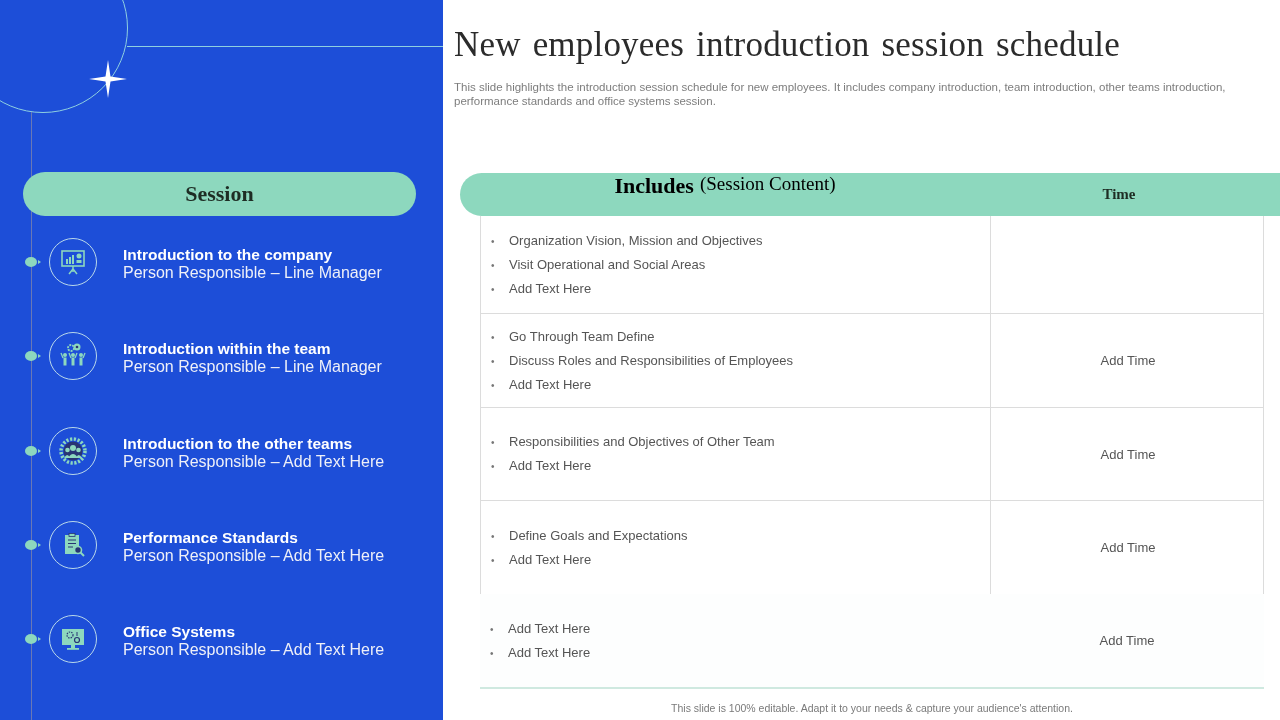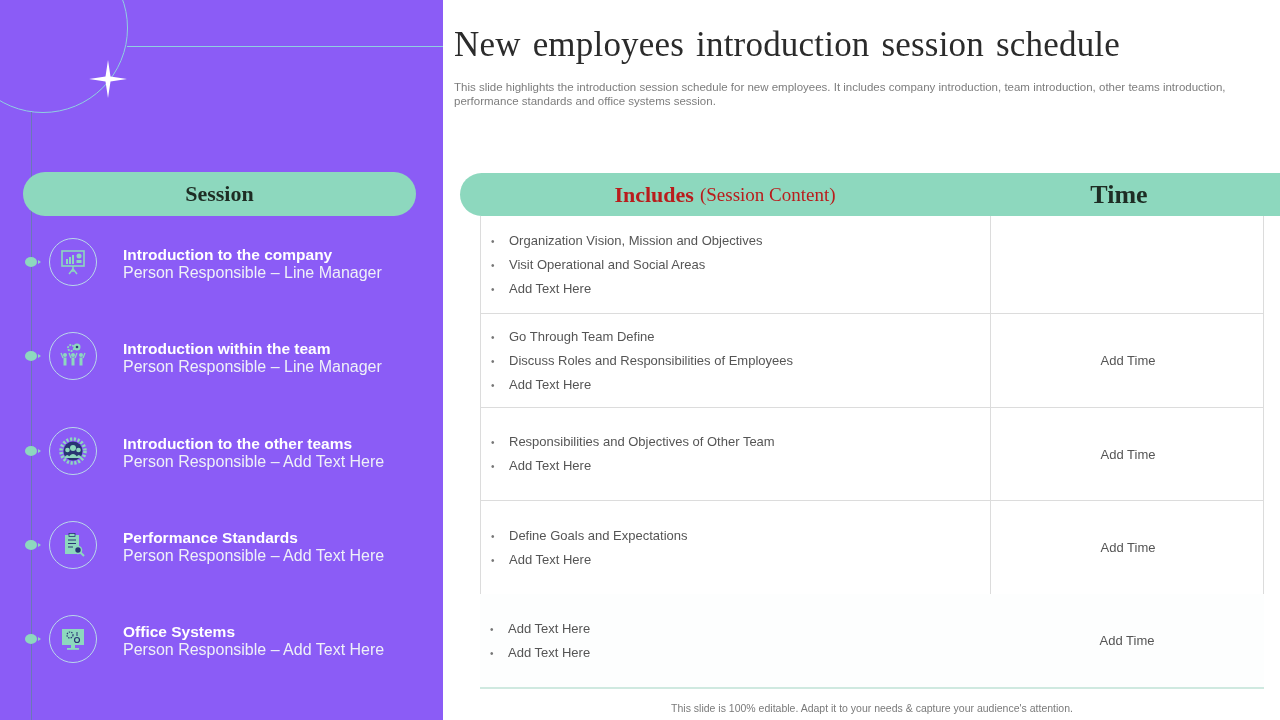--- a/index.html
+++ b/index.html
@@ -1,20 +1,20 @@
 <!DOCTYPE html>
 <html><head>
 <meta charset="utf-8">
 <style>
   * { box-sizing: border-box; margin: 0; padding: 0; }
   html, body { width: 1280px; height: 720px; overflow: hidden; background: #ffffff; }
   body { position: relative; font-family: "Liberation Sans", sans-serif; }
 
   
-  .left-panel { position: absolute; left: 0; top: 0; width: 443px; height: 720px; background: #8b5cf6; overflow: hidden; }
+  .left-panel { position: absolute; left: 0; top: 0; width: 443px; height: 720px; background: #1d4ed8; overflow: hidden; }
   .deco-circle { position: absolute; left: -42px; top: -57px; width: 170px; height: 170px; border: 1px solid #8fd0e0; border-radius: 50%; }
   .deco-hline { position: absolute; left: 127px; top: 46px; width: 316px; height: 1px; background: #8fd0e0; }
   .deco-vline { position: absolute; left: 31px; top: 112px; width: 1px; height: 608px; background: #6a78b5; }
   .deco-star { position: absolute; left: 89px; top: 60px; width: 38px; height: 38px; }
 
   .session-header { position: absolute; left: 23px; top: 172px; width: 393px; height: 44px; background: #8dd8be; border-radius: 22px; display: flex; align-items: center; justify-content: center; }
   .session-header span { font-family: "Liberation Serif", serif; font-weight: bold; font-size: 22px; color: #1e2d24; }
 
   .session-item { position: absolute; left: 0; width: 443px; height: 50px; }
   .session-dot { position: absolute; left: 25px; top: 20px; width: 12px; height: 10px; background: #8dd8be; border-radius: 50%; }
@@ -22,24 +22,24 @@
   .session-icon { position: absolute; left: 49px; top: 1px; width: 48px; height: 48px; border: 1.2px solid #b9d8ea; border-radius: 50%; display: flex; align-items: center; justify-content: center; }
   .session-icon svg { width: 30px; height: 30px; }
   .session-title { position: absolute; left: 123px; top: 9px; font-size: 15.5px; font-weight: bold; color: #ffffff; white-space: nowrap; }
   .session-person { position: absolute; left: 123px; top: 27px; font-size: 16px; color: #eef0f8; white-space: nowrap; }
 
   
   .page-title { position: absolute; left: 454px; top: 25px; font-family: "Liberation Serif", serif; font-size: 35px; color: #2b2b2b; white-space: nowrap; letter-spacing: 0.2px; word-spacing: 3px; }
   .page-subtitle { position: absolute; left: 454px; top: 80px; width: 780px; font-size: 11.5px; line-height: 14px; color: #7d7d7d; }
 
   .table-header { position: absolute; left: 460px; top: 173px; width: 820px; height: 43px; background: #8dd8be; border-radius: 22px 0 0 22px; }
-  .th-includes { position: absolute; left: 0; top: 0; width: 530px; height: 43px; display: flex; align-items: center; justify-content: center; font-family: "Liberation Serif", serif; color: #b91c1c; }
+  .th-includes { position: absolute; left: 0; top: 0; width: 530px; height: 43px; display: flex; align-items: flex-start; justify-content: center; font-family: "Liberation Serif", serif; color: #000000; }
   .th-includes .bold { font-weight: bold; font-size: 22px; }
   .th-includes .normal { font-size: 19px; margin-left: 6px; }
-  .th-time { position: absolute; left: 530px; top: 0; width: 258px; height: 43px; display: flex; align-items: center; justify-content: center; font-family: "Liberation Serif", serif; font-weight: bold; font-size: 26px; color: #1e2d24; }
+  .th-time { position: absolute; left: 530px; top: 0; width: 258px; height: 43px; display: flex; align-items: center; justify-content: center; font-family: "Liberation Serif", serif; font-weight: bold; font-size: 15px; color: #1e2d24; }
 
   .table-body { position: absolute; left: 480px; top: 216px; width: 784px; }
   .row { position: absolute; left: 0; width: 784px; border-left: 1px solid #dcdcdc; border-right: 1px solid #dcdcdc; border-bottom: 1px solid #dcdcdc; }
   .row.last { border: none; background: #fdfefe; }
   .cell-includes { position: absolute; left: 0; top: 0; width: 510px; height: 100%; border-right: 1px solid #dcdcdc; display: flex; flex-direction: column; justify-content: center; padding-left: 10px; }
   .row.last .cell-includes { border-right: none; }
   .cell-time { position: absolute; left: 510px; top: 0; width: 274px; height: 100%; display: flex; align-items: center; justify-content: center; font-size: 13px; color: #555555; }
   .bullet { font-size: 13px; color: #555555; height: 24px; line-height: 24px; white-space: nowrap; }
   .bullet .dot { display: inline-block; width: 18px; color: #777; font-size: 10px; }
 

